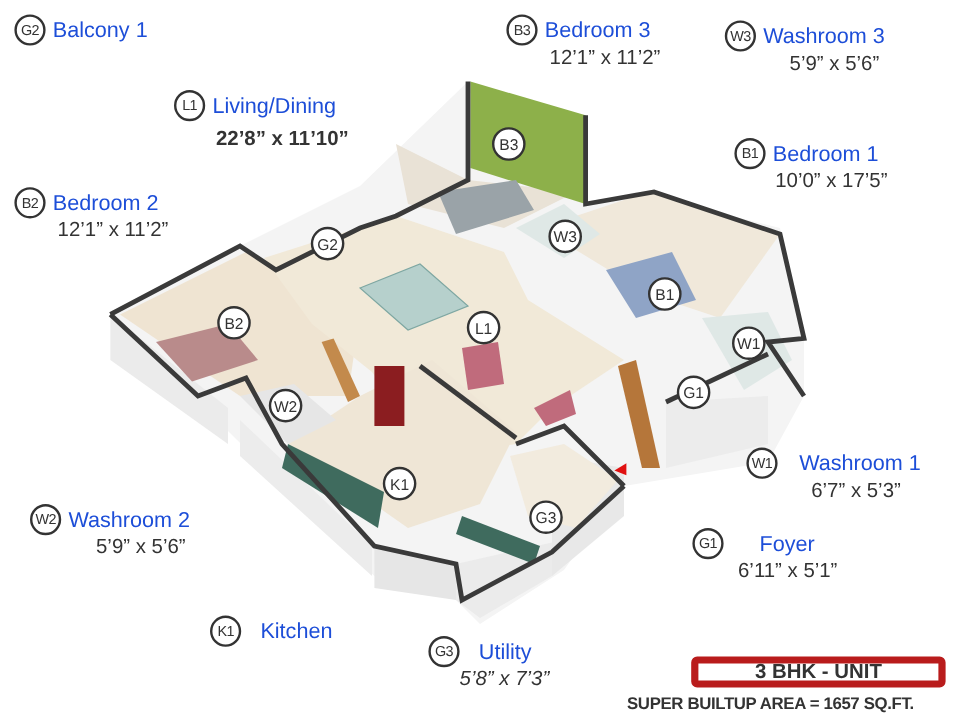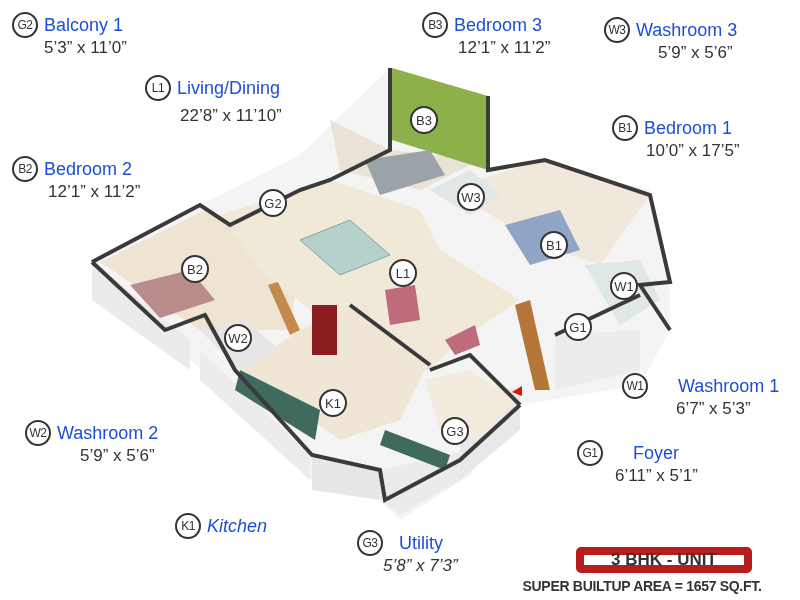--- a/index.html
+++ b/index.html
@@ -4,21 +4,21 @@
 <style>
   html,body{margin:0;padding:0;background:#fff;}
   body{width:800px;height:600px;position:relative;overflow:hidden;font-family:"Liberation Sans",sans-serif;color:#333;}
   .legend{position:absolute;}
   .legend .row{display:flex;align-items:center;gap:6px;}
   .badge{width:26px;height:26px;border:2px solid #333;border-radius:50%;box-sizing:border-box;display:flex;align-items:center;justify-content:center;font-size:12px;color:#333;background:#fff;letter-spacing:-0.5px;}
   .room-name{font-size:18px;color:#1d4ed8;}
   .room-dim{font-size:17px;color:#333;padding-left:36px;margin-top:0px;}
   .plan{position:absolute;left:0;top:0;}
   .mbadge{position:absolute;width:28px;height:28px;border-radius:50%;background:#fff;border:2px solid #333;box-sizing:border-box;display:flex;align-items:center;justify-content:center;font-size:13px;color:#333;}
-  .unit-box{position:absolute;left:576px;top:547px;width:176px;height:26px;border:8px solid #b91c1c;border-radius:5px;box-sizing:border-box;display:flex;align-items:center;justify-content:center;font-weight:bold;font-size:17px;color:#333;}
+  .unit-box{position:absolute;left:576px;top:547px;width:212px;height:26px;border:6px solid #b91c1c;border-radius:5px;box-sizing:border-box;display:flex;align-items:center;justify-content:center;font-weight:bold;font-size:17px;color:#333;}
   .area{position:absolute;left:502px;top:578px;width:280px;text-align:center;font-weight:bold;font-size:14px;color:#333;letter-spacing:-0.3px;}
 </style>
 </head>
 <body>
 
 <svg class="plan" width="800" height="600" viewBox="0 0 800 600">
 
   <polygon points="92,262 312,480 330,470 380,470 380,500 400,520 470,475 520,405 640,385 670,330 670,282 650,190 530,160 490,170 490,120 390,68 300,155 200,205 92,262" fill="#f4f4f4"></polygon>
   <polygon points="92,262 92,300 190,370 190,340" fill="#ebebeb"></polygon>
   <polygon points="200,350 200,380 310,480 310,455" fill="#ececec"></polygon>
@@ -80,29 +80,28 @@
 <div class="mbadge" style="left:564px;top:313px;">G1</div>
 <div class="mbadge" style="left:224px;top:324px;">W2</div>
 <div class="mbadge" style="left:319px;top:389px;">K1</div>
 <div class="mbadge" style="left:441px;top:417px;">G3</div>
 
 <div class="legend" style="left:12px;top:12px;">
   <div class="row">
       <span class="badge">G2</span>
       <span class="room-name">Balcony 1</span>
     </div>
-  <div class="room-dim" style="padding-left:32px;">5’3” x 11’0”</div>
 </div>
 
 <div class="legend" style="left:145px;top:75px;">
   <div class="row">
       <span class="badge">L1</span>
       <span class="room-name">Living/Dining</span>
     </div>
-  <div class="room-dim" style="padding-left:35px;margin-top:5px;">22’8” x 11’10”</div>
+  <div class="room-dim" style="padding-left:35px;margin-top:5px;font-weight:bold;">22’8” x 11’10”</div>
 </div>
 
 <div class="legend" style="left:12px;top:156px;">
   <div class="row">
       <span class="badge">B2</span>
       <span class="room-name">Bedroom 2</span>
     </div>
   <div class="room-dim" style="padding-left:36px;">12’1” x 11’2”</div>
 </div>
 
@@ -126,21 +125,21 @@
   <div class="row">
       <span class="badge">B1</span>
       <span class="room-name">Bedroom 1</span>
     </div>
   <div class="room-dim" style="padding-left:34px;">10’0” x 17’5”</div>
 </div>
 
 <div class="legend" style="left:622px;top:373px;">
   <div class="row">
       <span class="badge">W1</span>
-      <span class="room-name" style="margin-left:24px;">Washroom 1</span>
+      <span class="room-name" style="margin-left:12px;">Washroom 1</span>
     </div>
   <div class="room-dim" style="padding-left:54px;">6’7” x 5’3”</div>
 </div>
 
 <div class="legend" style="left:577px;top:440px;">
   <div class="row">
       <span class="badge">G1</span>
       <span class="room-name" style="margin-left:24px;">Foyer</span>
     </div>
   <div class="room-dim" style="padding-left:38px;">6’11” x 5’1”</div>
@@ -150,21 +149,21 @@
   <div class="row">
       <span class="badge">W2</span>
       <span class="room-name" style="">Washroom 2</span>
     </div>
   <div class="room-dim" style="padding-left:55px;">5’9” x 5’6”</div>
 </div>
 
 <div class="legend" style="left:175px;top:513px;">
   <div class="row">
       <span class="badge">K1</span>
-      <span class="room-name" style="font-style:italic;">Kitchen</span>
+      <span class="room-name" style="margin-left:10px;">Kitchen</span>
     </div>
 </div>
 
 <div class="legend" style="left:357px;top:530px;">
   <div class="row">
       <span class="badge">G3</span>
       <span class="room-name" style="margin-left:10px;">Utility</span>
     </div>
   <div class="room-dim" style="padding-left:26px;font-style:italic;">5’8” x 7’3”</div>
 </div>

